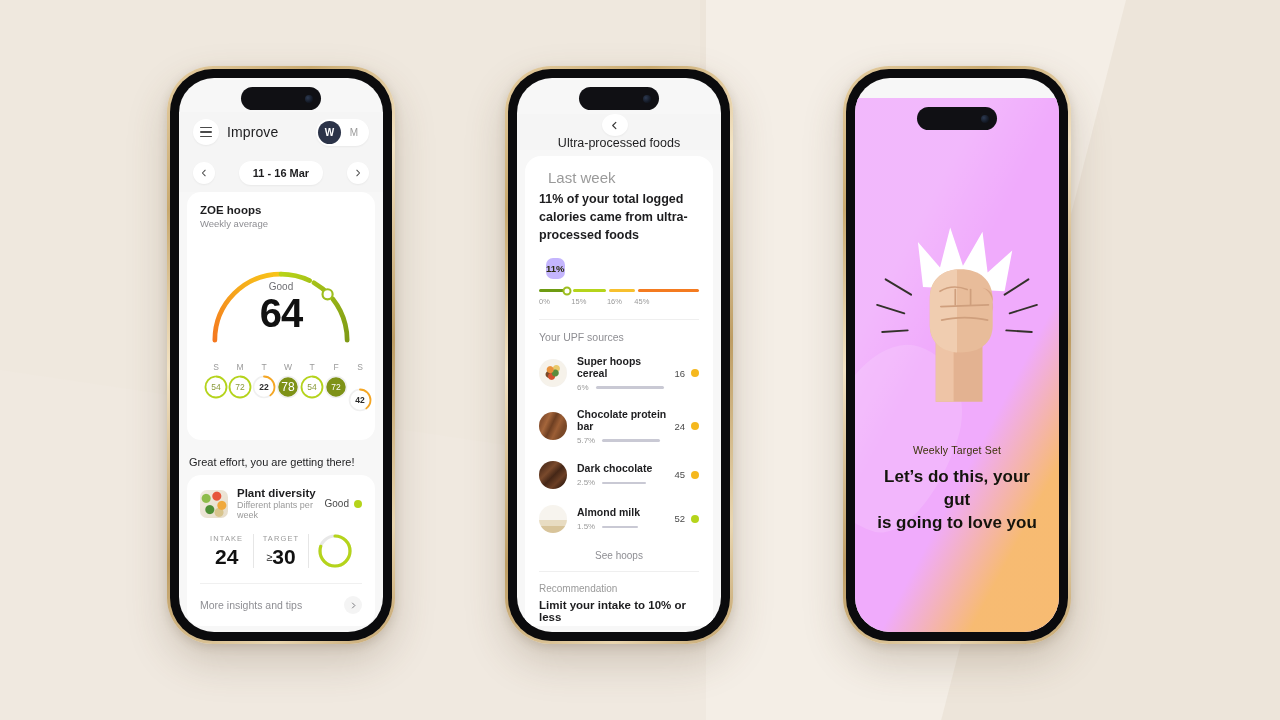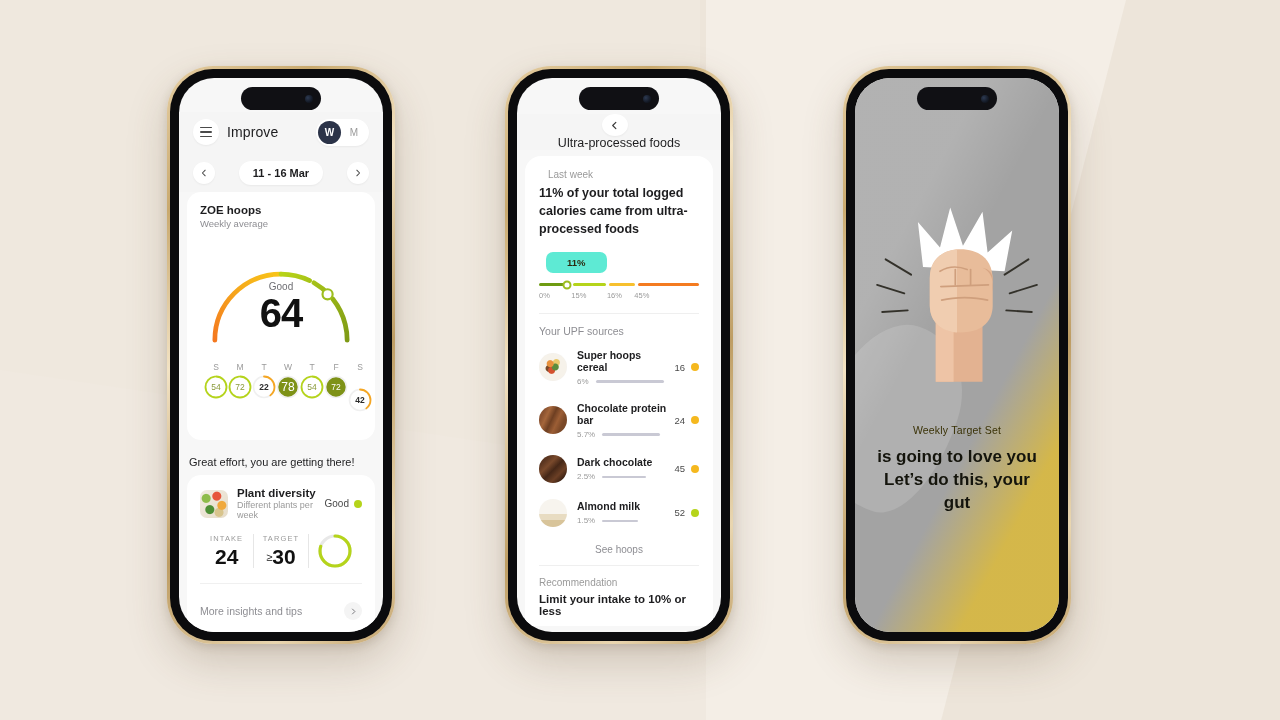--- a/index.html
+++ b/index.html
@@ -121,43 +121,43 @@
 
   .pd-metrics { display:flex; align-items:center; margin-top:12px; }
   .metric { flex:1; text-align:center; }
   .metric .ml { font-size:7.5px; letter-spacing:1.1px; color:#9a9a9a; }
   .metric .mv { font-size:21px; font-weight:700; color:#111; margin-top:2px; }
   .metric .mv small { font-size:11px; font-weight:400; vertical-align:3px;}
   .vrule { width:1px; height:34px; background:#e6e6e6; }
   .ringcell { flex:1; display:flex; justify-content:center; }
 
   .more { display:flex; align-items:center; margin-top:13px;
-     border-top:1px solid #f0f0f0; padding-top:18px; }
+     border-top:1px solid #f0f0f0; padding-top:12px; }
   .more span { font-size:10.5px; color:#8e8e93; }
   .more .chev { margin-left:auto; width:18px;height:18px;border-radius:50%;background:#f4f4f4;
      display:flex;align-items:center;justify-content:center;}
   .more .chev svg{width:7px;height:7px;}
 
   
   .p2-appbar { display:flex; align-items:center; height:36px; margin-top:36px; padding:0 14px;
      background:#F5F5F5;flex-direction:column;}
   .backbtn { width:26px;height:26px;border-radius:50%;background:#fff;
      display:flex;align-items:center;justify-content:center;margin-right:9px;
      box-shadow:0 1px 2px rgba(0,0,0,.05);}
   .backbtn svg{width:9px;height:9px;}
   .p2-title{ font-size:12.5px; color:#1d1d1f; }
 
   .sheet { background:#fff; border-radius:16px 16px 0 0; margin:6px 8px 0; padding:13px 14px 0;
      height:calc(100% - 84px); }
-  .eyebrow { font-size:10px; color:#9a9a9a;padding-left:9px; }
+  .eyebrow { font-size:15px; color:#9a9a9a;padding-left:9px; }
   .headline { font-size:12.5px; font-weight:700; color:#1d1d1f; line-height:1.45; margin-top:4px; }
 
   .badge-row { margin-top:14px; position:relative; height:28px; }
-  .pct-badge { position:absolute; left:7px; top:0; background:#5eead4; color:#2b2b10;
-     font-size:9.5px; font-weight:700; border-radius:7px; padding:5px 21px; }
+  .pct-badge { position:absolute; left:7px; top:0; background:#c4b5fd; color:#2b2b10;
+     font-size:9.5px; font-weight:700; border-radius:7px; padding:5px 0; }
   .scale { display:flex; gap:3px; align-items:center; margin-top:3px; position:relative; }
   .scale .sg { height:2.6px; border-radius:2px; }
   .scale-marker { position:absolute; left:28px; top:50%; transform:translate(-50%,-50%);
      width:9px;height:9px;border-radius:50%;background:#fff;border:2.5px solid #9DBE1E; }
   .ticks { display:flex; margin-top:5px; font-size:7.5px; color:#9a9a9a; }
 
   .divider { height:1px; background:#efefef; margin:13px 0 0; }
   .sect-title { font-size:10.5px; color:#8e8e93; margin:11px 0 4px; }
 
   .upf-row { display:flex; align-items:center; padding:8px 0; }
@@ -183,21 +183,21 @@
   .upf-pctrow { display:flex; align-items:center; gap:7px; margin-top:4px; }
   .upf-pct { font-size:8px; color:#9a9a9a; }
   .upf-bar { height:2.4px; background:#c9c9d4; border-radius:2px; }
   .upf-score { display:flex; align-items:center; gap:6px; font-size:9.5px; color:#4a4a4a; }
 
   .seemore { text-align:center; font-size:10px; color:#8e8e93; padding:9px 0 0; }
   .rec-label { font-size:10px; color:#9a9a9a; }
   .rec-text { font-size:11.5px; font-weight:700; color:#1d1d1f; margin-top:5px; }
 
   
-  .p3 { background:#a3a3a3; position:relative; height:100%; }
+  .p3 { background:#f0abfc; position:relative; height:100%;margin-top:20px; }
   .p3 .shine { position:absolute; inset:0;
      background:linear-gradient(118deg, rgba(255,255,255,.16) 0 26%, rgba(255,255,255,0) 42%,
                 rgba(255,255,255,0) 62%, rgba(253,200,0,.55) 80% 100%); }
   .p3 .glow { position:absolute; left:-30px; bottom:120px; width:130px; height:190px;
      background:rgba(255,255,255,.14); border-radius:50% 50% 40% 60%/60% 40% 60% 40%;
      transform:rotate(18deg); }
   .fist-area { position:absolute; left:0; right:0; top:96px; height:220px; }
   .p3-copy { position:absolute; left:0; right:0; top:346px; text-align:center; padding:0 22px; }
   .p3-eyebrow { font-size:10.5px; color:#3a3206; letter-spacing:.2px; }
   .p3-head { font-size:17px; font-weight:700; color:#14140c; line-height:1.35; margin-top:10px; }
@@ -548,20 +548,20 @@
             <path d="M136 98 L136 116"></path>
             <path d="M102 134 C118 130 140 130 156 134"></path>
           </g>
           <path d="M150 96 C160 100 164 112 162 124 L162 110 C162 102 158 98 150 96 Z" fill="#d8a684"></path>
         </svg>
       </div>
 
       <div class="p3-copy">
         <div class="p3-eyebrow">Weekly Target Set</div>
         <div class="p3-head">
+          <div>Let’s do this, your gut</div>
           <div>is going to love you</div>
-          <div>Let’s do this, your gut</div>
         </div>
       </div>
     </div>
   </div>
  </div>
 </div>
 
 </body></html>

